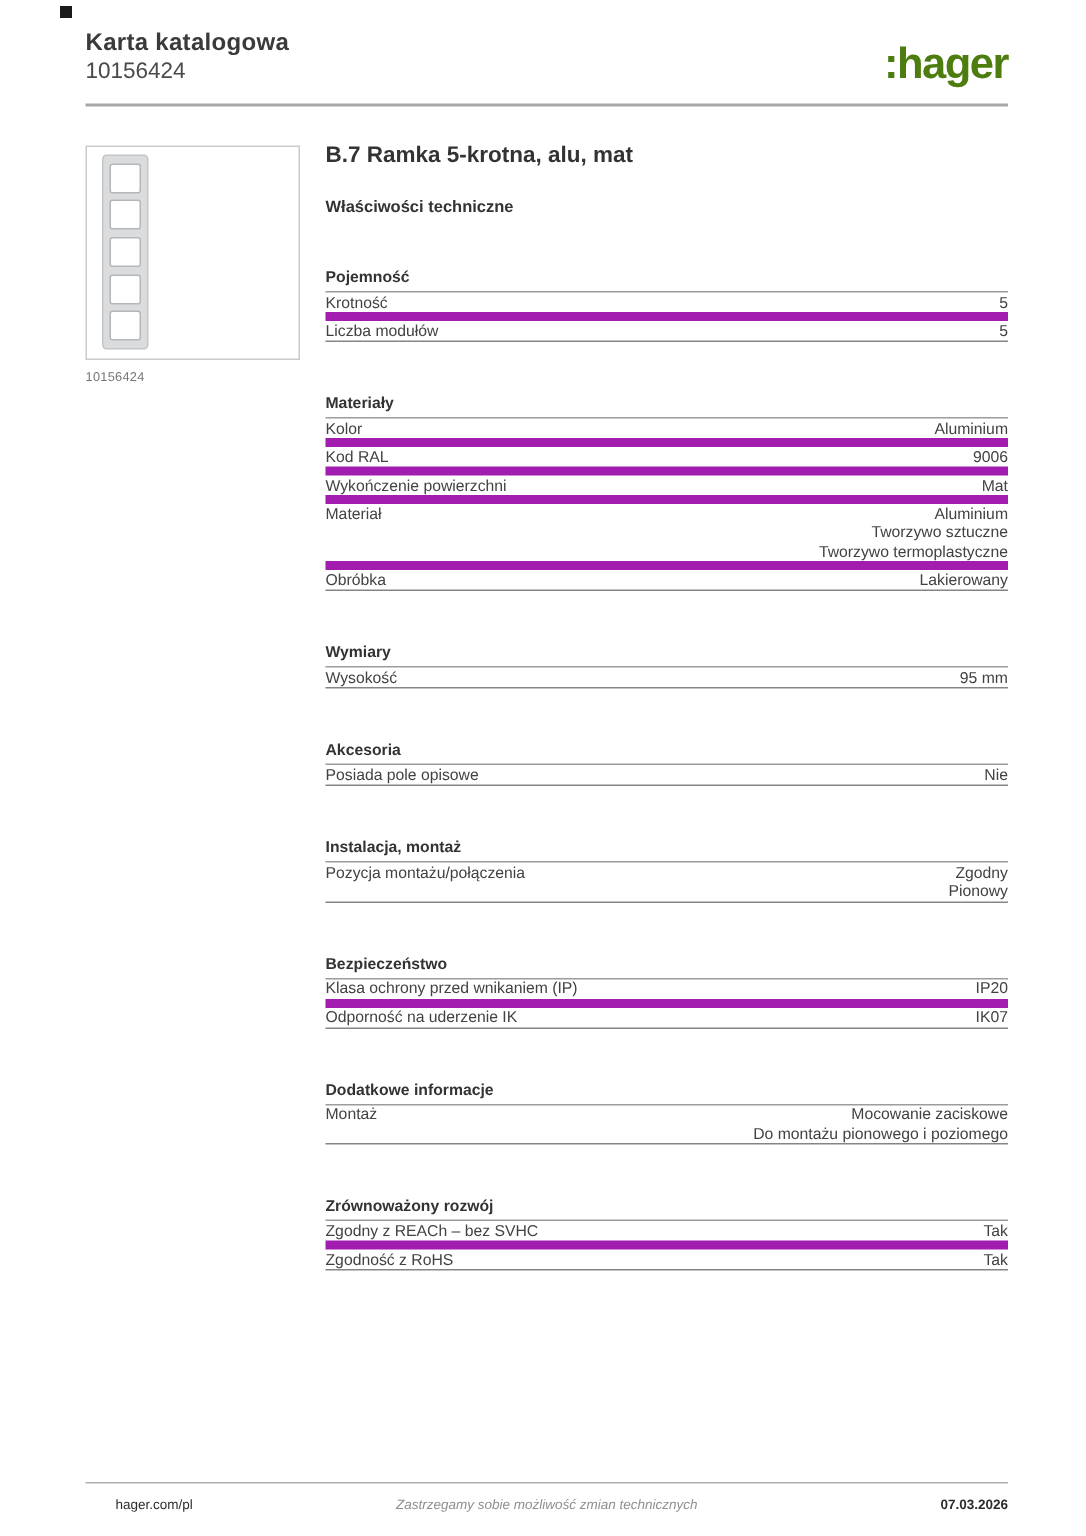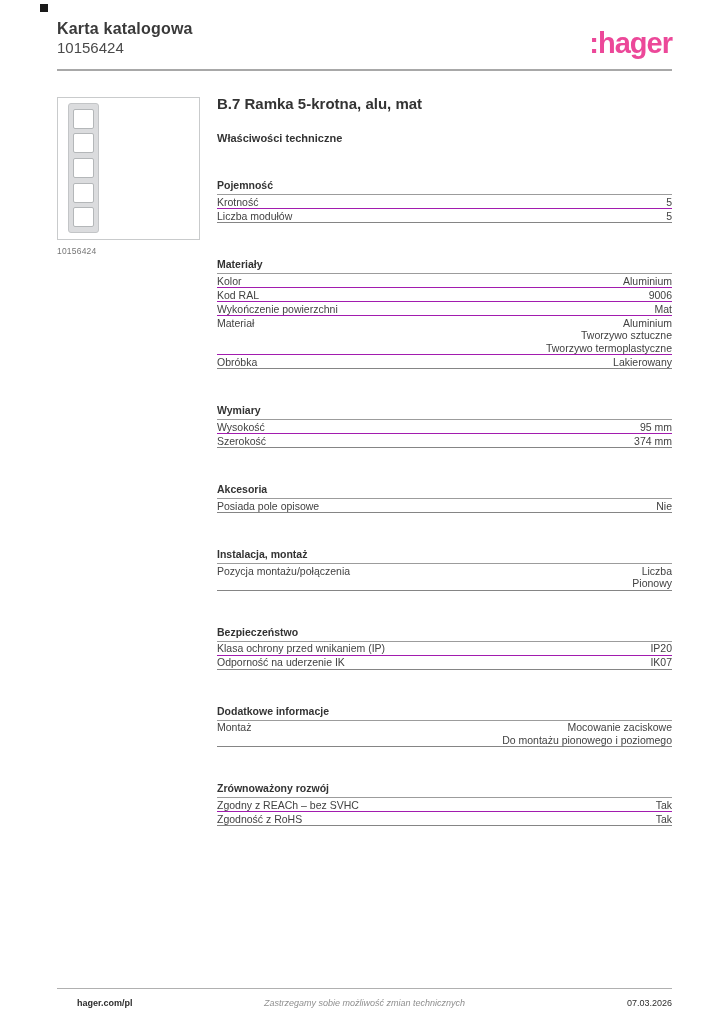--- a/index.html
+++ b/index.html
@@ -37,46 +37,46 @@
 
   .right-col { flex:1; min-width:0; }
   .prod-title { font-size:15px; font-weight:bold; color:#333; line-height:12px; margin-top:1px; }
   .specs-heading { font-size:11px; font-weight:bold; color:#333; line-height:12px; margin:22px 0 10px; }
 
   .section { margin-top:12px; }
   .section-title { font-size:10.5px; font-weight:bold; color:#333; line-height:12px; padding-bottom:3px; border-bottom:1px solid #9c9c9c;margin-top:35px; }
   .spec-row {
     display:flex; justify-content:space-between; align-items:flex-start;
     font-size:10.5px; line-height:12.5px; color:#424242;
-    padding:.5px 0 0; border-bottom:1px solid #a21caf;
+    padding:.5px 0 0; border-bottom:6px solid #a21caf;
   }
   .section .spec-row:last-child { border-bottom:1px solid #858585; }
   .spec-label { white-space:nowrap; padding-right:12px; }
   .spec-values { text-align:right; }
 
   
   footer { position:absolute; left:57px; right:52px; top:988px; border-top:1px solid #b0b0b0; font-size:9px; }
   .f-row { position:relative; display:flex; justify-content:space-between; padding-top:9px; }
-  .f-left  { font-weight:bold; color:#2d2d2d;padding-left:20px; }
-  .f-right { font-weight:normal; color:#2d2d2d; }
+  .f-left  { font-weight:normal; color:#2d2d2d;padding-left:20px; }
+  .f-right { font-weight:bold; color:#2d2d2d; }
   .f-center { position:absolute; left:0; right:0; top:9px; text-align:center; color:#8f8f8f;font-style:italic; }
 </style>
 </head>
 <body>
 
 <div class="page">
 
   <div class="print-mark"></div>
 
   <header>
     <div>
       <div class="doc-title">Karta katalogowa</div>
       <div class="doc-ref">10156424</div>
     </div>
-    <div class="logo" style="color: #ec4899;">:hager</div>
+    <div class="logo" style="color: #4d7c0f;">:hager</div>
   </header>
 
   <div class="header-rule"></div>
 
   <main>
     <aside class="left-col">
       <div class="img-box">
         <div class="frame">
             <div class="opening"></div>
             <div class="opening"></div>
@@ -143,42 +143,36 @@
             </div>
           </div>
           <div class="section">
             <div class="section-title">Wymiary</div>
             <div class="spec-row">
               <div class="spec-label">Wysokość</div>
               <div class="spec-values">
                 <div>95 mm</div>
               </div>
             </div>
-            <div class="spec-row">
-              <div class="spec-label">Szerokość</div>
-              <div class="spec-values">
-                <div>374 mm</div>
-              </div>
-            </div>
           </div>
           <div class="section">
             <div class="section-title">Akcesoria</div>
             <div class="spec-row">
               <div class="spec-label">Posiada pole opisowe</div>
               <div class="spec-values">
                 <div>Nie</div>
               </div>
             </div>
           </div>
           <div class="section">
             <div class="section-title">Instalacja, montaż</div>
             <div class="spec-row">
               <div class="spec-label">Pozycja montażu/połączenia</div>
               <div class="spec-values">
-                <div>Liczba</div>
+                <div>Zgodny</div>
                 <div>Pionowy</div>
               </div>
             </div>
           </div>
           <div class="section">
             <div class="section-title">Bezpieczeństwo</div>
             <div class="spec-row">
               <div class="spec-label">Klasa ochrony przed wnikaniem (IP)</div>
               <div class="spec-values">
                 <div>IP20</div>

